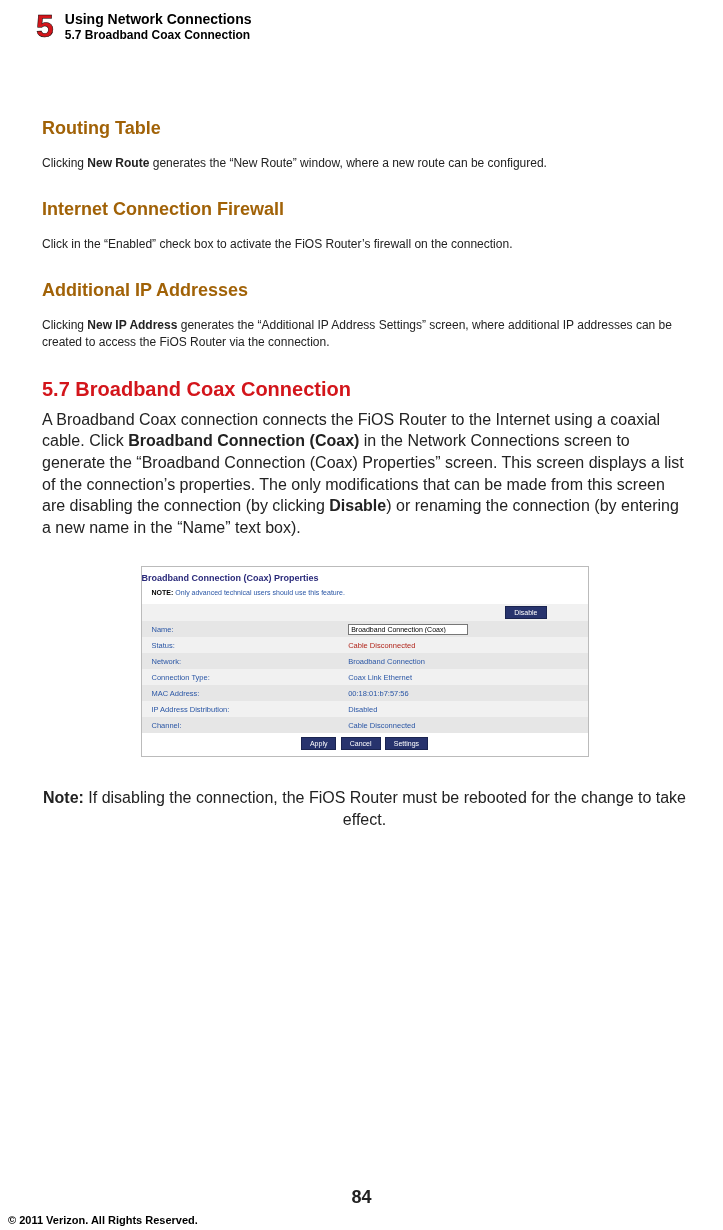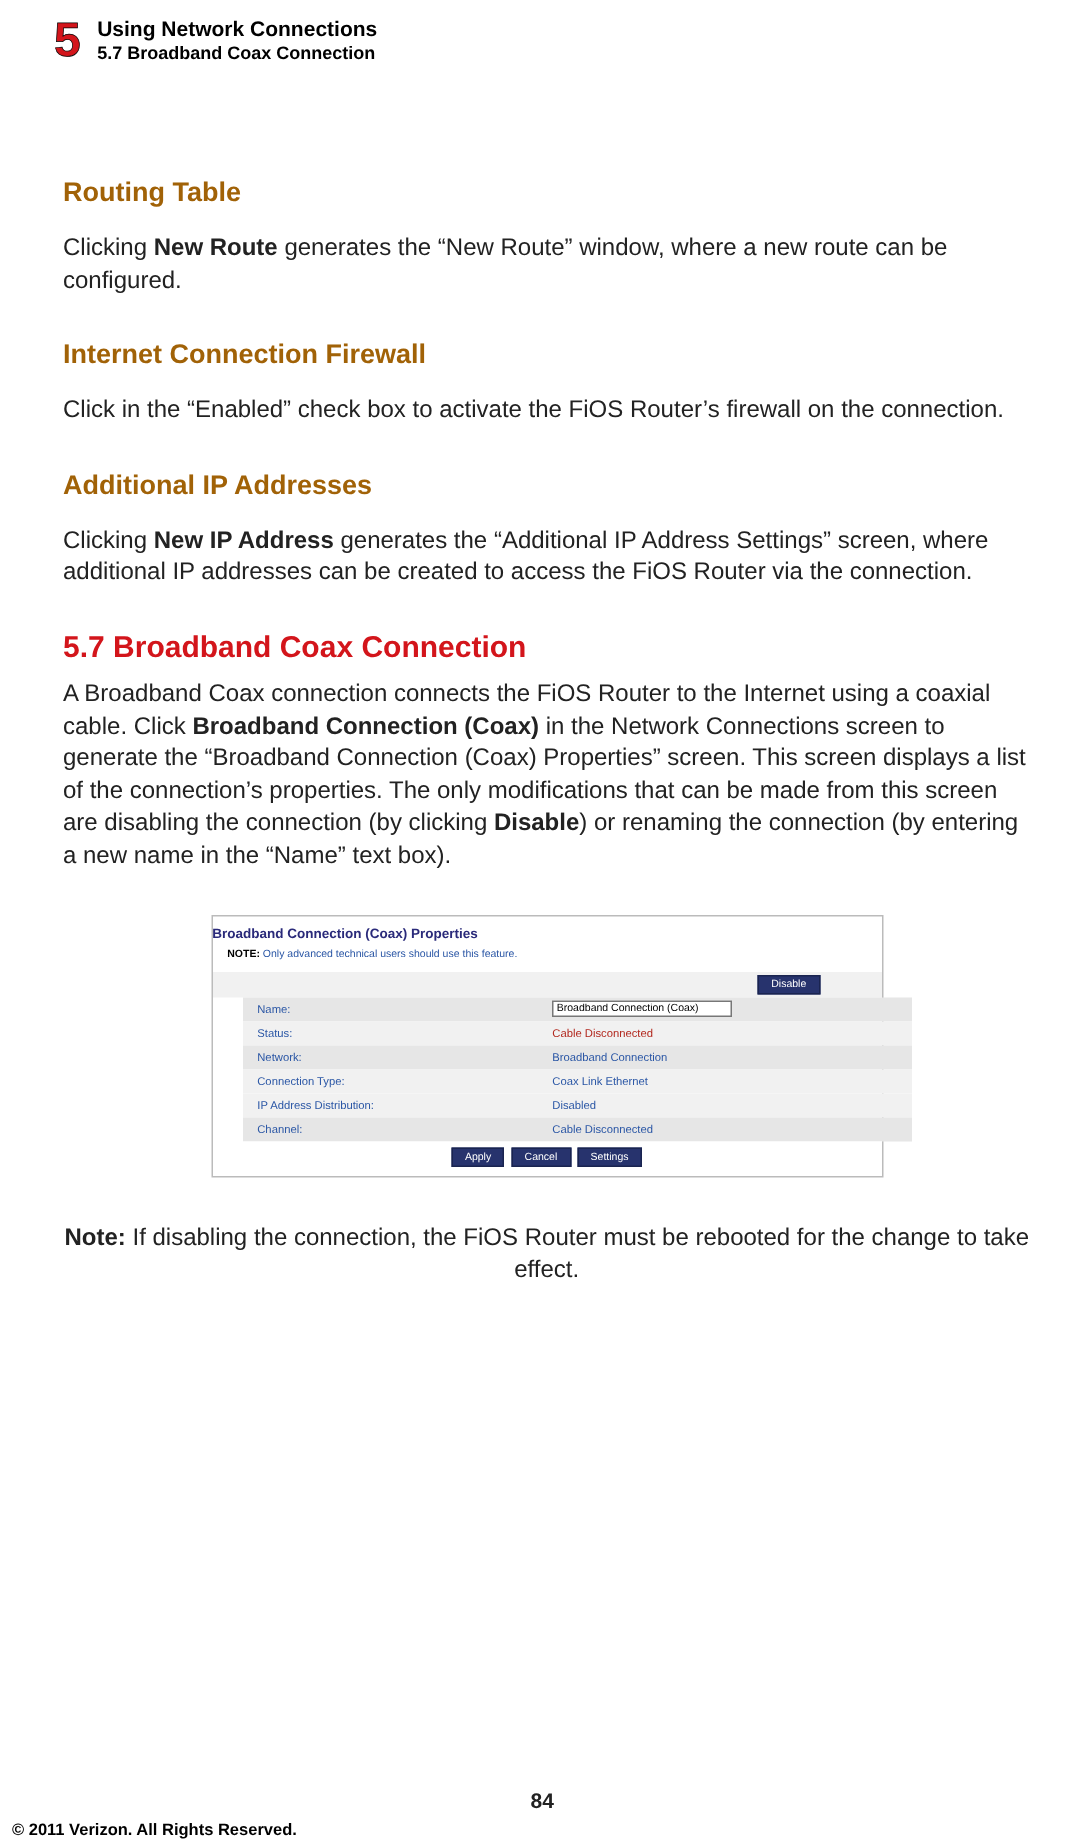--- a/index.html
+++ b/index.html
@@ -60,21 +60,21 @@
   .content {
     padding: 70px 26px 0 32px;
   }
   h2.red {
     color: #a16207;
     font-weight: 700;
     font-size: 18px;
     margin: 0 0 14px 0;
   }
   p.body {
-    font-size: 16px;
+    font-size: 12px;
     line-height: 1.35;
     margin: 16px 0 28px 0;
     color: #222;
     font-family: "Segoe UI", "Myriad Pro", "Helvetica Neue", sans-serif;
   }
   .bold { font-weight: 700; }
 
   h1.section-title {
     color: #d3151b;
     font-weight: 700;
@@ -106,21 +106,21 @@
   }
   .screenshot .ss-note {
     text-align: left;
     padding: 2px 6px 8px 10px;
     font-size: 7px;
     color: #222;
   }
   .screenshot .ss-note .note-label { font-weight: bold; color:#000; }
   .screenshot .ss-note .note-text { color: #2a56a5; }
 
-  .ss-table { width: 100%; border-collapse: collapse; margin-left: 20px; }
+  .ss-table { width: 100%; border-collapse: collapse; }
   .ss-table tr { height: 16px; }
   .ss-table tr.odd { background: #f1f1f1; }
   .ss-table tr.even { background: #e6e6e6; }
   .ss-table td {
     padding: 1px 6px;
     color: #2a56a5;
     font-size: 7.5px;
     vertical-align: middle;
   }
   .ss-table td.label { width: 45%; padding-left: 10px; }
@@ -165,21 +165,21 @@
     text-align: center;
   }
 
   
   .page-number {
     position: absolute;
     bottom: 22px;
     left: 0; right: 0;
     text-align: center;
     font-weight: 700;
-    font-size: 14px;
+    font-size: 18px;
   }
   .copyright {
     position: absolute;
     bottom: 4px;
     left: 8px;
     font-size: 11px;
     font-weight: 600;
     color: #000;
   }
 </style>
@@ -240,20 +240,24 @@
           <td class="value red">Cable Disconnected</td>
         </tr>
         <tr class="even">
           <td class="label">Network:</td>
           <td class="value">Broadband Connection</td>
         </tr>
         <tr class="odd">
           <td class="label">Connection Type:</td>
           <td class="value">Coax Link Ethernet</td>
         </tr>
+        <tr class="even">
+          <td class="label">MAC Address:</td>
+          <td class="value">00:18:01:b7:57:56</td>
+        </tr>
         <tr class="odd">
           <td class="label">IP Address Distribution:</td>
           <td class="value">Disabled</td>
         </tr>
         <tr class="even">
           <td class="label">Channel:</td>
           <td class="value">Cable Disconnected</td>
         </tr>
       </tbody>
         </table>

